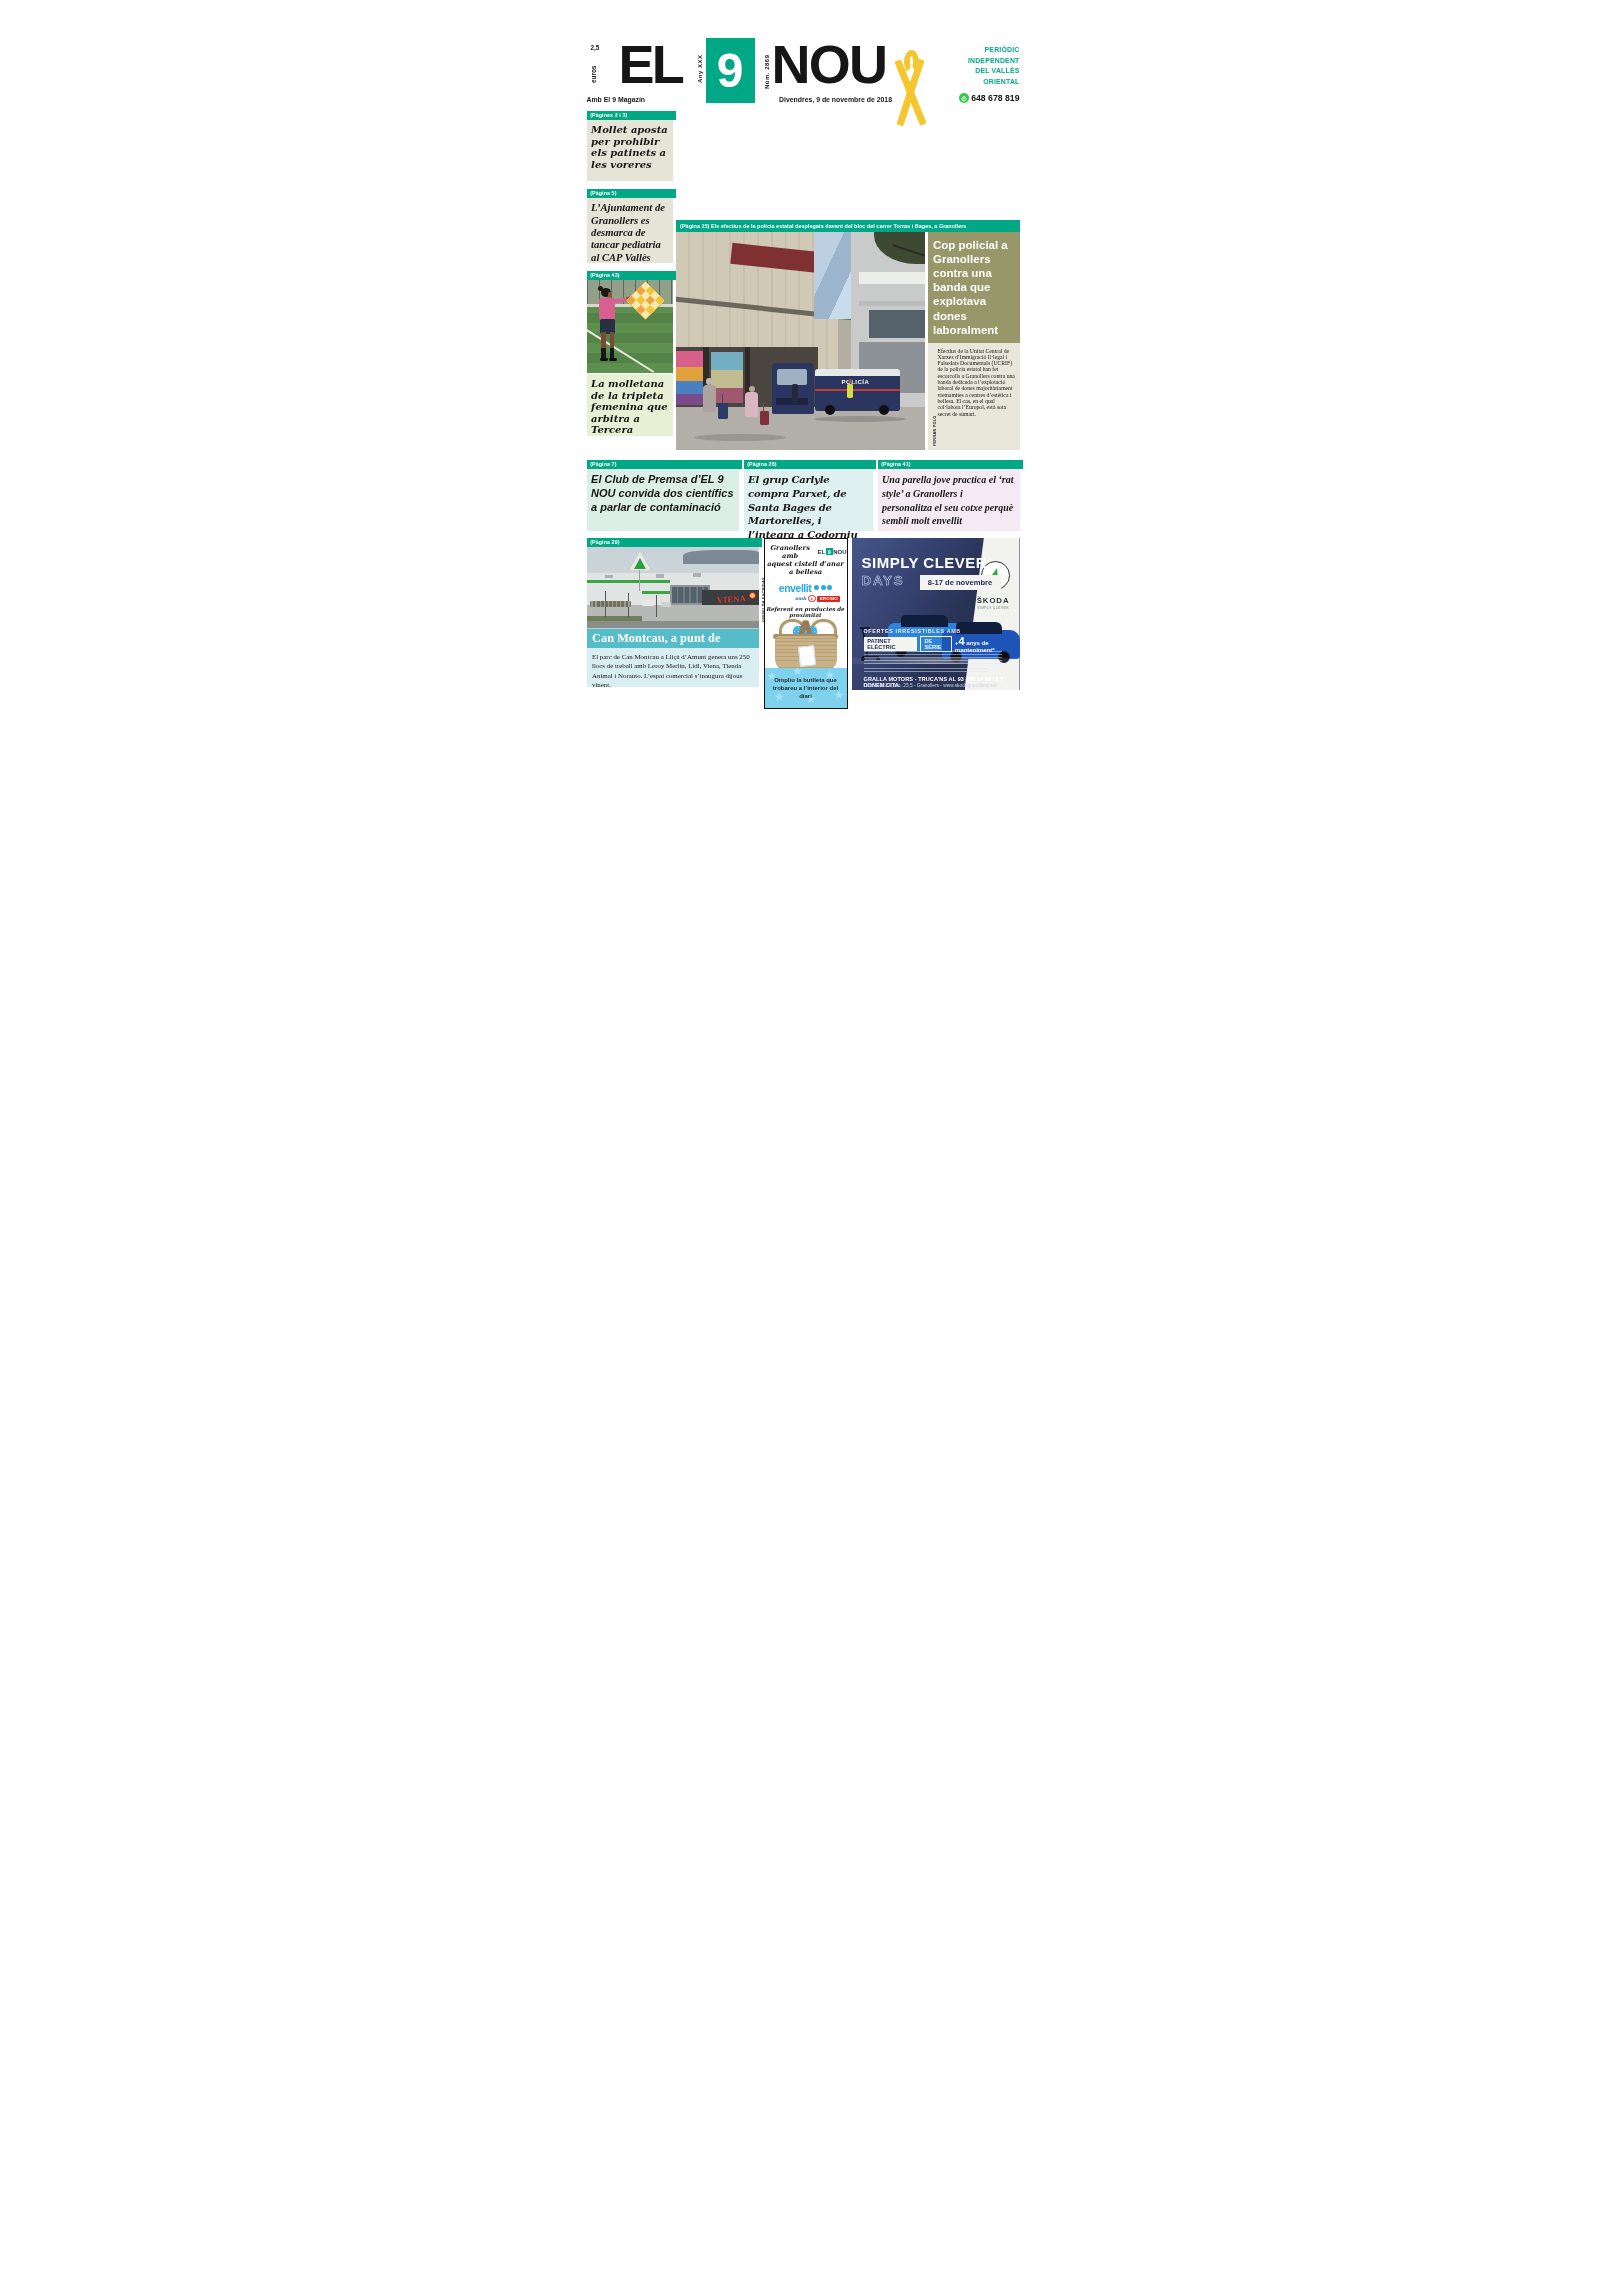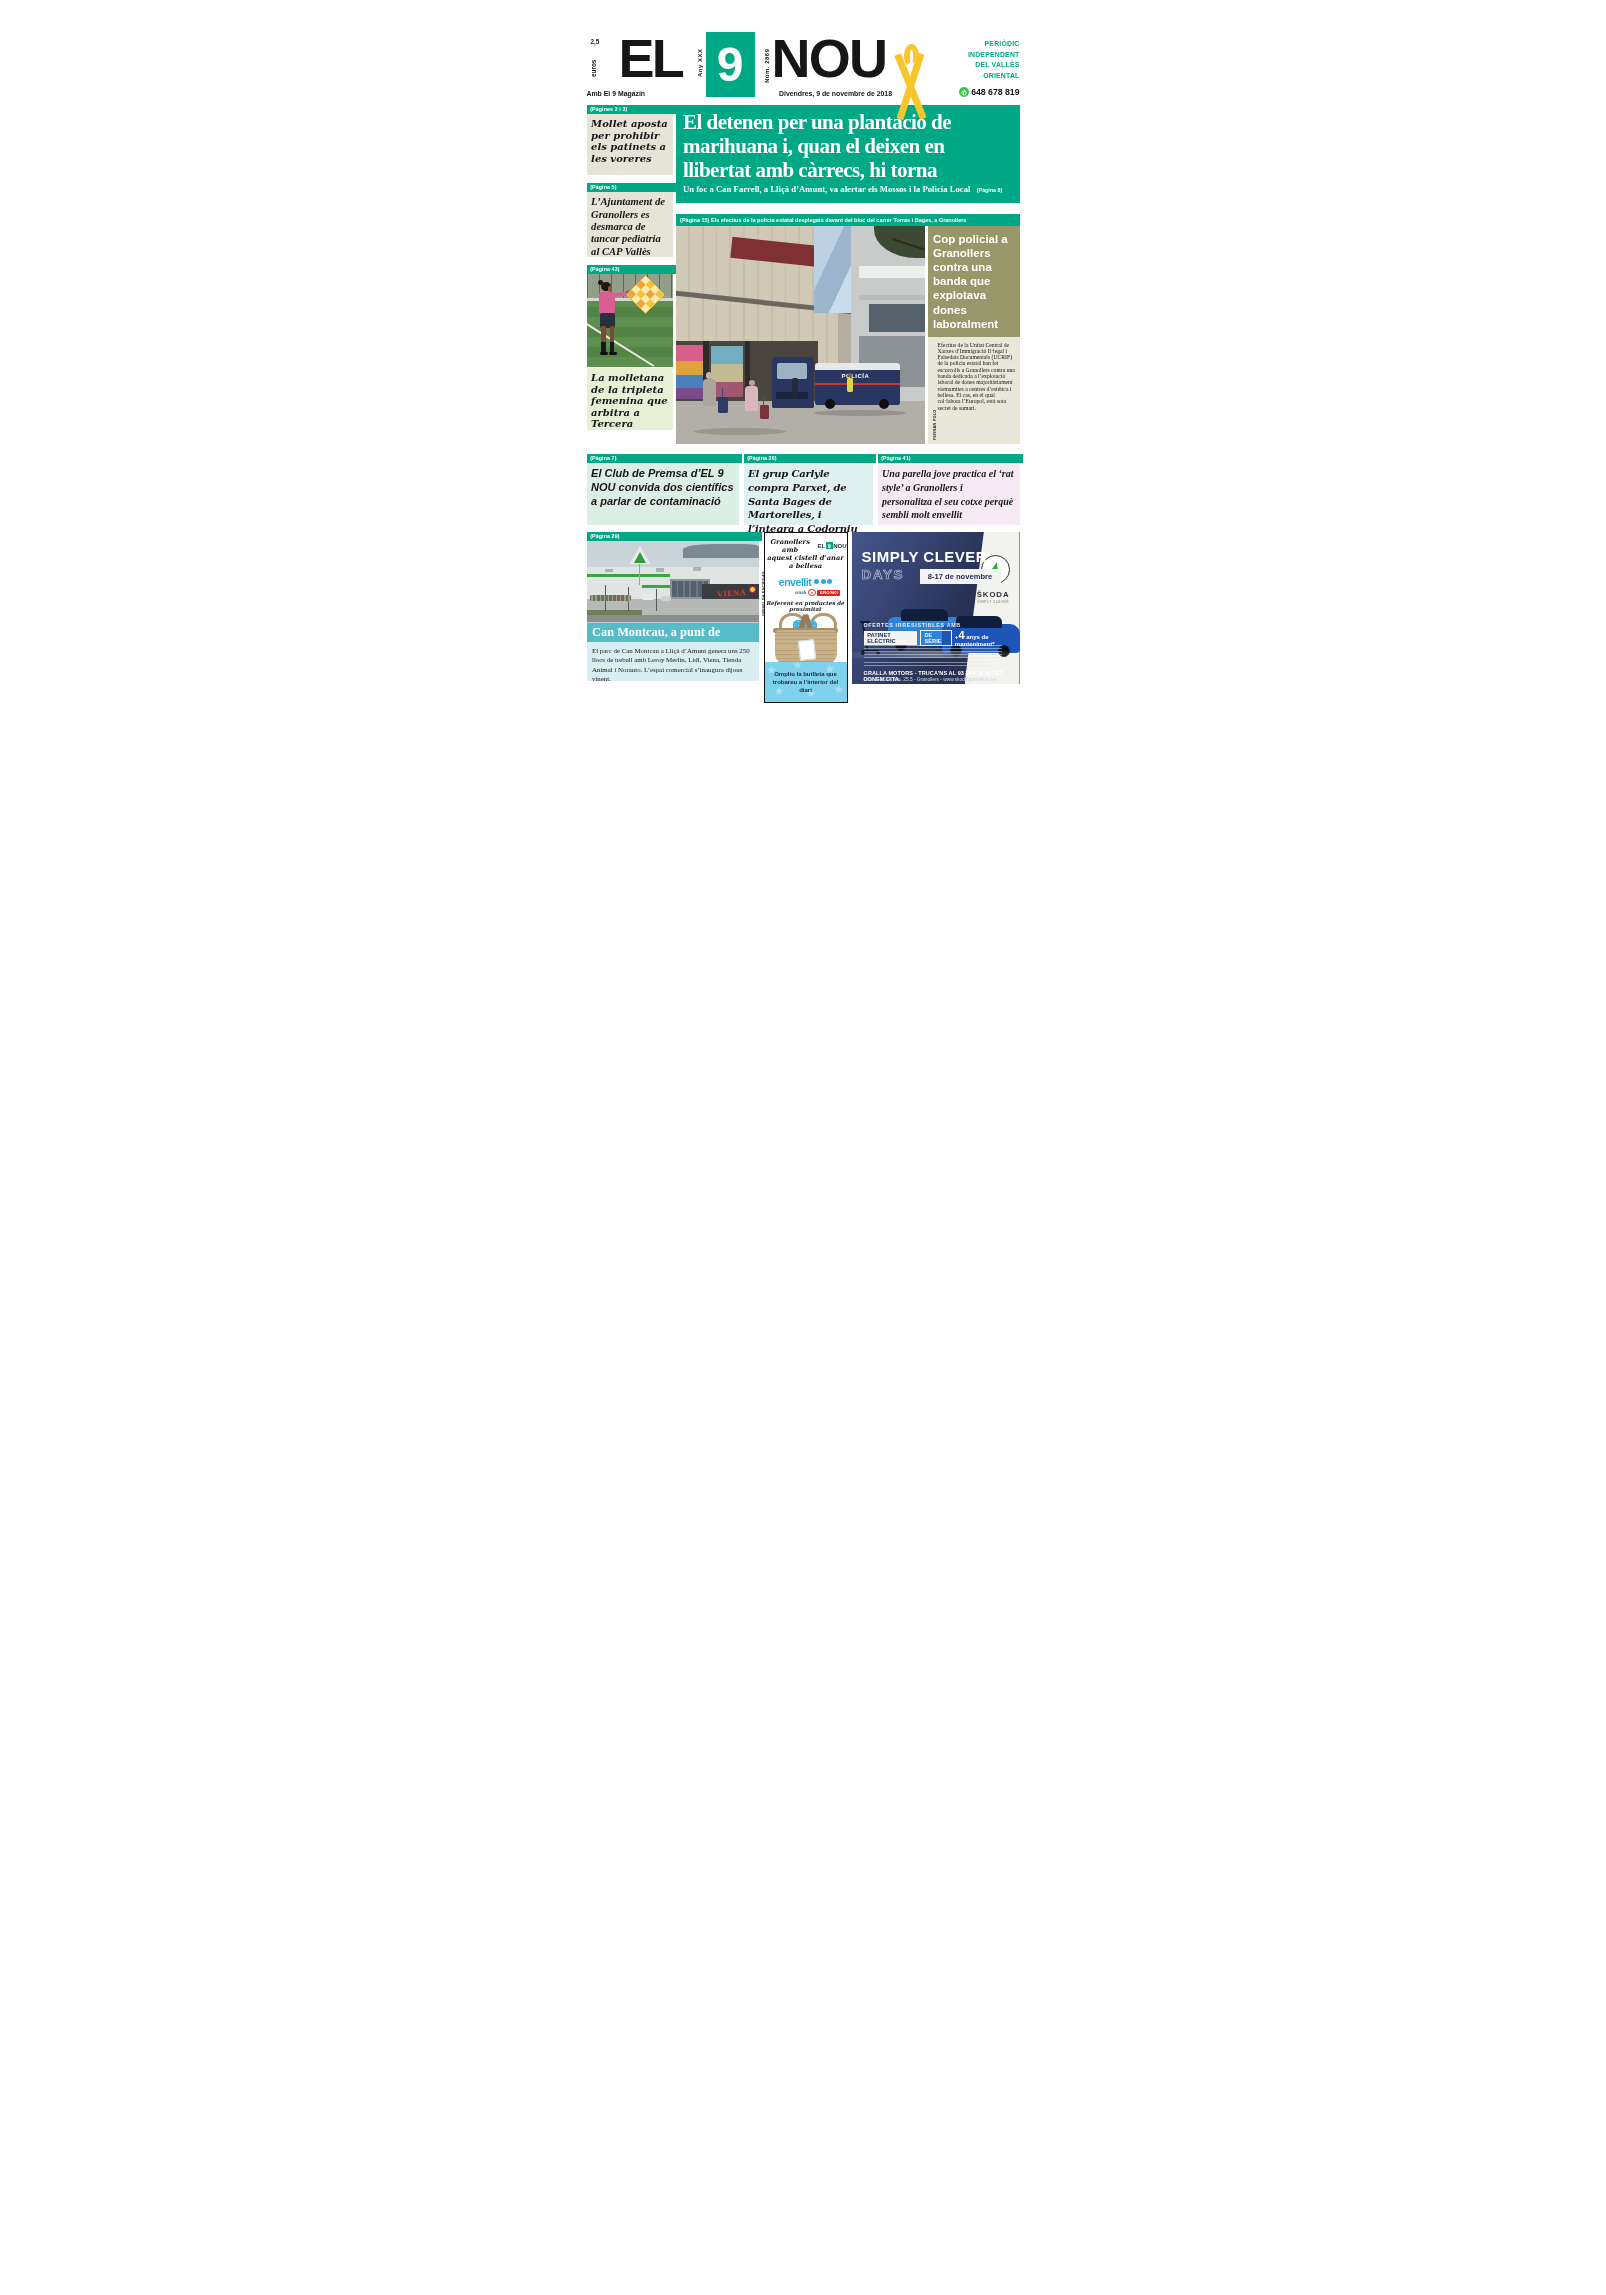--- a/index.html
+++ b/index.html
@@ -1,17 +1,17 @@
 <!DOCTYPE html>
 <html style="font-size:7.4px"><head>
 <meta charset="utf-8">
 <style>
   html,body{margin:0;padding:0;background:#ffffff;}
   body{font-family:"Liberation Sans",sans-serif;color:#161616;}
-  #page{position:relative;width:505px;height:722px;background:#fff;overflow:hidden;margin:0 auto;}
+  #page{position:relative;width:505px;height:722px;background:#fff;overflow:hidden;margin:6px auto;}
   .abs{position:absolute;}
   
   .price{left:40px;top:38px;font-size:6.4px;font-weight:bold;}
   .price-unit{left:29px;top:54px;font-size:6.4px;font-weight:bold;transform:rotate(-90deg);transform-origin:left top;left:39px;top:77px;}
   .logo-el{left:68px;top:31px;font-size:54px;font-weight:900;letter-spacing:-2.8px;line-height:1;font-family:"Liberation Sans",sans-serif;}
   .logo-any{left:146px;top:77px;font-size:6px;font-weight:bold;transform:rotate(-90deg);transform-origin:left top;letter-spacing:0.5px;}
   .logo-9box{left:155px;top:32px;width:49px;height:65px;background:#00a886;display:flex;align-items:center;justify-content:center;}
   .logo-9box span{color:#fff;font-size:48px;font-weight:900;line-height:1;}
   .logo-num{left:213px;top:83px;font-size:6px;font-weight:bold;transform:rotate(-90deg);transform-origin:left top;letter-spacing:0.5px;}
   .logo-nou{left:221px;top:31px;font-size:54px;font-weight:900;letter-spacing:-1.8px;line-height:1;}
@@ -264,27 +264,20 @@
       <i class="sc ref-leg1"></i>
       <i class="sc ref-leg2"></i>
     <i class="sc ref-sock1"></i>
       <i class="sc ref-sock2"></i>
       <i class="sc ref-boot1"></i>
       <i class="sc ref-boot2"></i>
     <i class="sc ref-flag"></i>
   </div>
   <div class="abs hbox" id="s3">La molletana de la tripleta femenina que arbitra a Tercera</div>
 
-  <div class="abs" id="leadbox">
-    <h1>El detenen per una plantació de marihuana i, quan el deixen en llibertat amb càrrecs, hi torna</h1>
-    <div class="subrow">
-      <span class="subhead">Un foc a Can Farrell, a Lliçà d’Amunt, va alertar els Mossos i la Policia Local</span>
-      <span class="subpage">(Pàgina 8)</span>
-    </div>
-  </div>
 
   <div class="abs" id="captionbar">(Pàgina 15) Els efectius de la policia estatal desplegats davant del bloc del carrer Torras i Bages, a Granollers</div>
 
   <div class="abs" id="mainphoto">
     <i class="sc mp-facade"></i>
       <i class="sc mp-maroon"></i>
       <i class="sc mp-eave"></i>
       <i class="sc mp-glass"></i>
     <i class="sc mp-right"></i>
       <i class="sc mp-balc"></i>

